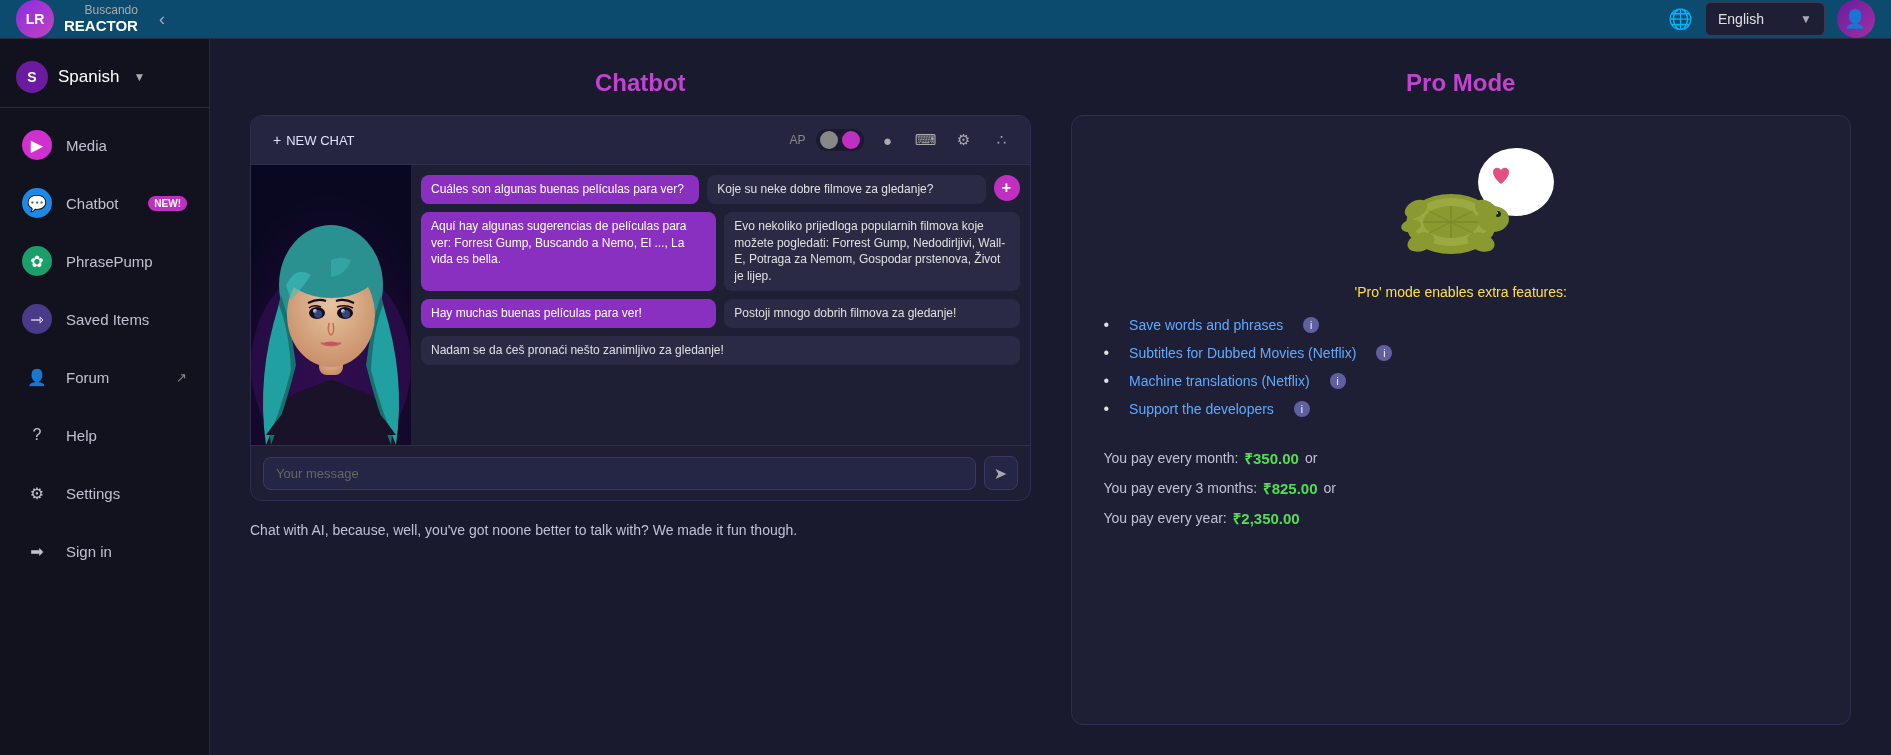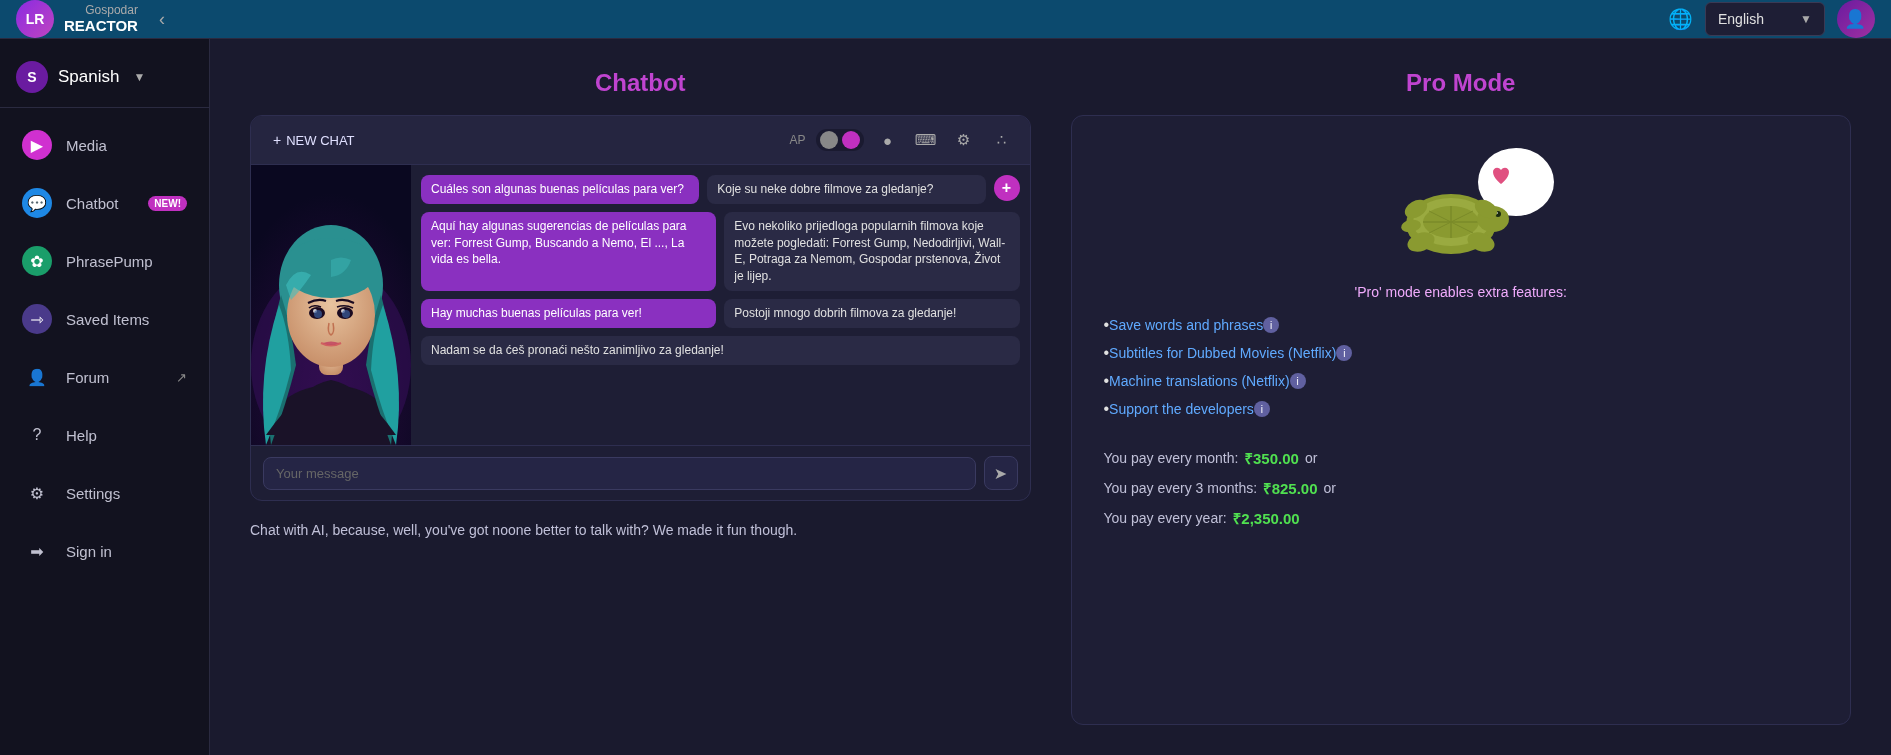--- a/index.html
+++ b/index.html
@@ -390,32 +390,32 @@
       flex-direction: column;
     }
     .pro-illustration {
       display: flex;
       justify-content: center;
       margin-bottom: 20px;
     }
 
     .pro-subtitle {
       font-size: 14px;
-      color: #f0abfc;
+      color: #fde047;
       margin-bottom: 16px;
       text-align: center;
     }
     .pro-features {
       list-style: none;
       margin-bottom: 20px;
     }
     .pro-features li {
       display: flex;
       align-items: center;
-      gap: 0;
+      gap: 20px;
       margin-bottom: 10px;
       font-size: 14px;
     }
     .pro-features li::before {
       content: '•';
       color: #e0e0e0;
       font-size: 16px;
     }
     .pro-feature-text {
       color: #60aaff;
@@ -451,21 +451,21 @@
   </style>
 </head>
 <body>
 
 <div class="topbar">
   <div class="topbar-left">
     <div class="logo-circle">
       <span>LR</span>
     </div>
     <div class="logo-text">
-      <span class="language-word">Gospodar</span>
+      <span class="language-word">Buscando</span>
       <span class="reactor-word">REACTOR</span>
     </div>
     <div class="topbar-collapse">‹</div>
   </div>
   <div class="topbar-right">
     <div class="globe-icon">🌐</div>
     <div class="lang-selector">
       <span>English</span>
       <span class="chevron">▼</span>
     </div>

